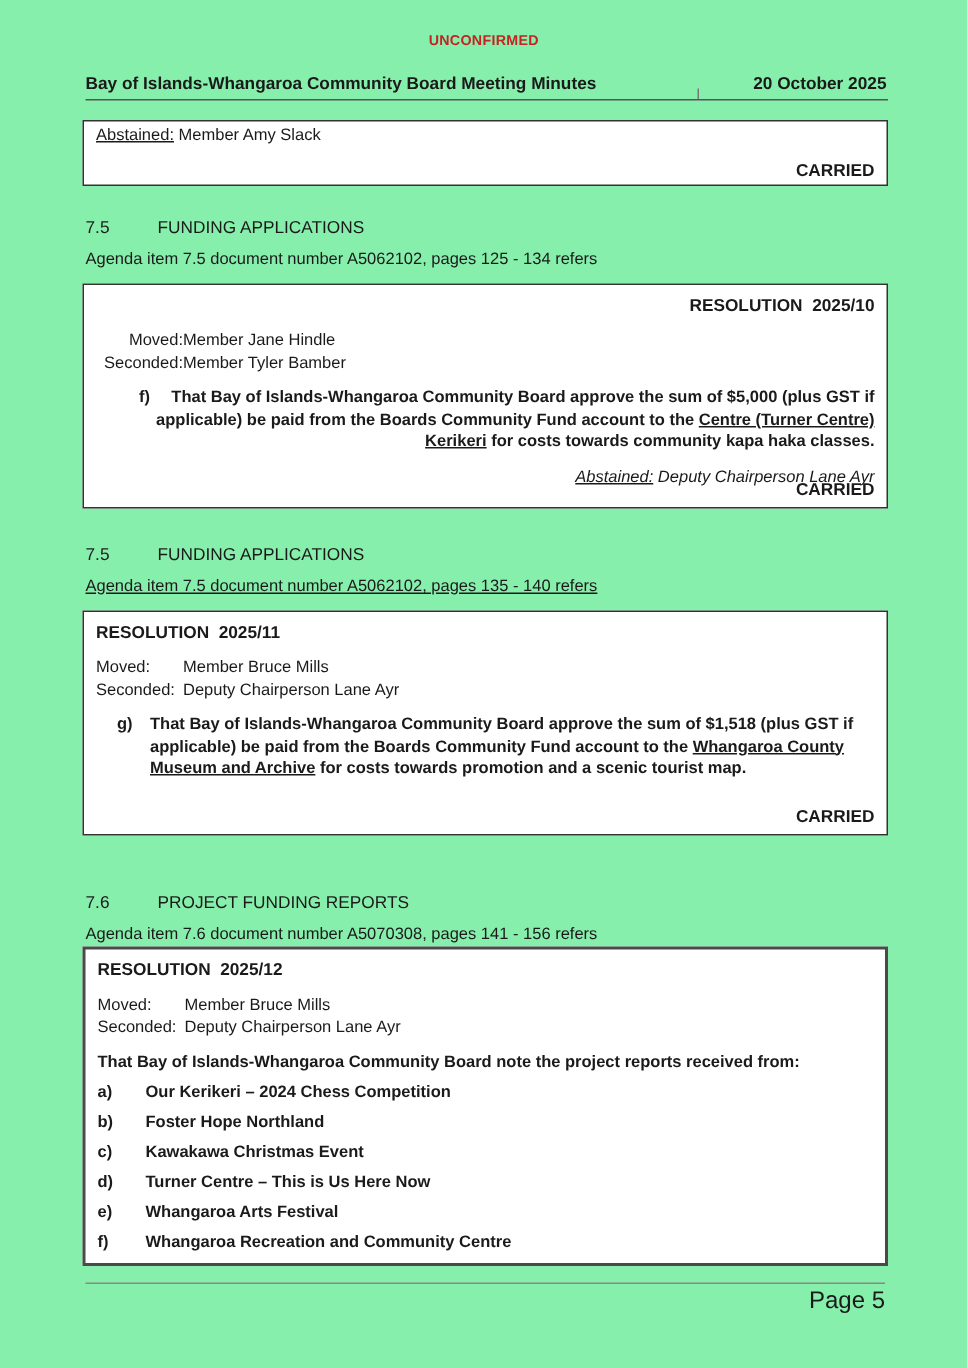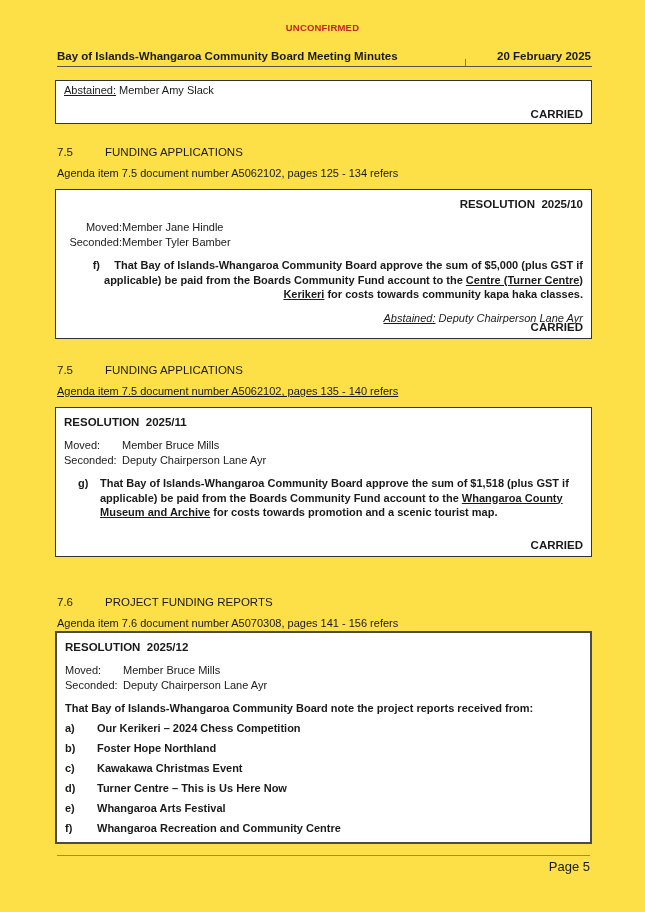--- a/index.html
+++ b/index.html
@@ -1,17 +1,17 @@
 <!DOCTYPE html>
 <html><head>
 <meta charset="utf-8">
 <style>
   html,body{margin:0;padding:0;background:#fff;}
   .page{
-    position:relative;width:645px;height:912px;background:#fde047;
+    position:relative;width:645px;height:912px;background:#86efac;
     font-family:"Liberation Sans","DejaVu Sans",sans-serif;
     color:#1a1a1a;overflow:hidden;
   }
   
   .unconfirmed{
     position:absolute;top:22px;left:0;width:100%;text-align:center;
     font-size:9.5px;font-weight:700;letter-spacing:.2px;
   }
   .header-row{
     position:absolute;top:44px;left:57px;width:535px;height:22px;
@@ -47,31 +47,31 @@
   .agenda{position:absolute;left:57px;font-size:11px;}
   
   .box2{top:189px;height:150px;text-align:right;}
   .box3{top:407px;height:150px;}
   .box4{top:631px;height:213px;border-width:2px;border-color:#4a4a4a;}
   .intro{font-weight:700;margin-top:8px;}
   .proj-row{display:flex;font-weight:700;height:20px;align-items:flex-end;margin-top:0;}
   .proj-row .letter{flex:0 0 32px;margin-left:0;}
   
   .footer-line{position:absolute;top:855px;left:57px;width:533px;height:1px;background:#888;}
-  .page-num{position:absolute;top:859px;right:55px;font-size:13px;}
+  .page-num{position:absolute;top:859px;right:55px;font-size:16px;}
 </style>
 </head>
 <body>
 
 <div class="page">
 
   <div class="unconfirmed" style="color: rgb(198, 34, 34);">UNCONFIRMED</div>
   <div class="header-row">
     <span class="h-title">Bay of Islands-Whangaroa Community Board Meeting Minutes</span>
-    <span class="h-date">20 February 2025</span>
+    <span class="h-date">20 October 2025</span>
     <span class="h-div"></span>
   </div>
 
   <div class="box box1">
     <div>
       <span class="ul">Abstained:</span>
       <span> </span>
       <span>Member Amy Slack</span>
     </div>
     <div class="carried">CARRIED</div>

